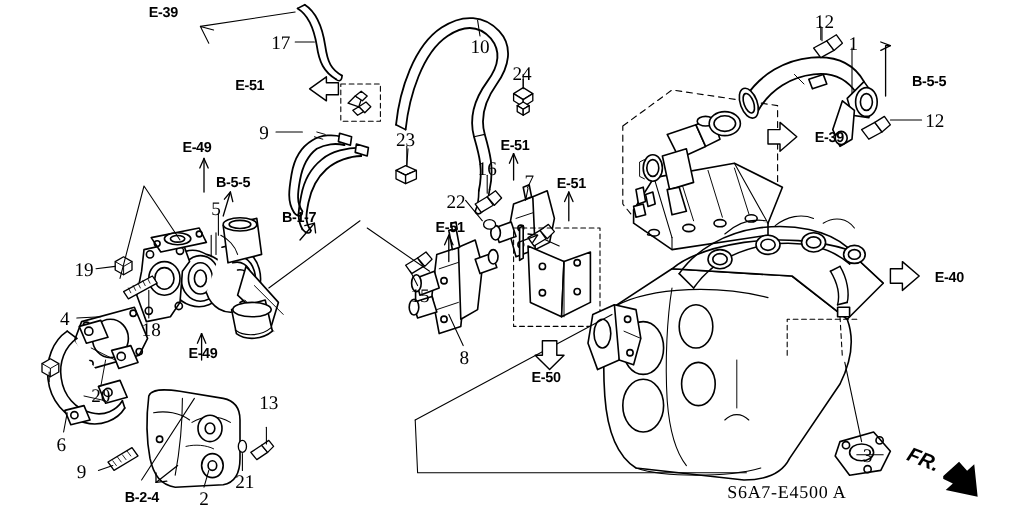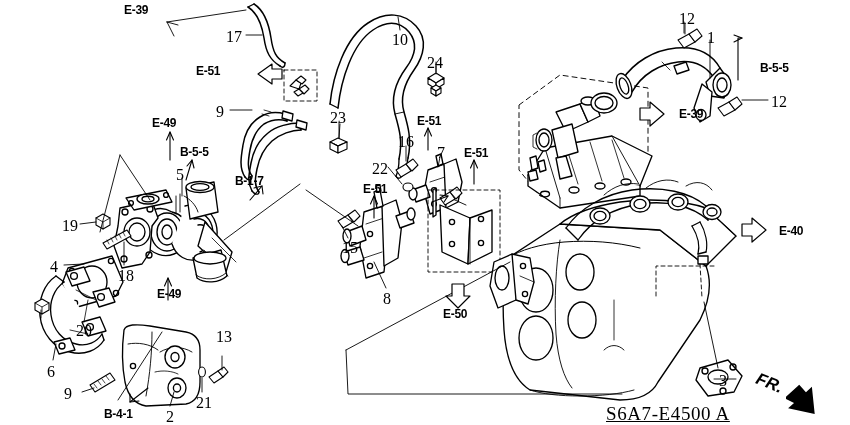--- a/index.html
+++ b/index.html
@@ -27,23 +27,22 @@
     font-size:12px;
     letter-spacing:-0.3px;
   }
   .num{            
     font-family:"Liberation Serif", serif;
     font-weight:normal;
     font-size:16px;
   }
   .code{
     font-family:"Liberation Serif", serif;
-    font-size:19px;
+    font-size:15px;
     letter-spacing:0.6px;
-    text-decoration:underline;
   }
   .fr{
     font-family:"Liberation Sans", sans-serif;
     font-weight:bold;
     font-style:italic;
     font-size:17px;
   }
 </style>
 </head>
 <body>
@@ -483,21 +482,21 @@
   <div class="lbl ref" style="left:124px;top:4px;">E-39</div>
   <div class="lbl ref" style="left:196px;top:65px;">E-51</div>
   <div class="lbl ref" style="left:152px;top:117px;">E-49</div>
   <div class="lbl ref" style="left:180px;top:146px;">B-5-5</div>
   <div class="lbl ref" style="left:235px;top:175px;">B-1-7</div>
   <div class="lbl ref" style="left:363px;top:183px;">E-51</div>
   <div class="lbl ref" style="left:464px;top:147px;">E-51</div>
   <div class="lbl ref" style="left:417px;top:115px;">E-51</div>
   <div class="lbl ref" style="left:157px;top:288px;">E-49</div>
   <div class="lbl ref" style="left:443px;top:308px;">E-50</div>
-  <div class="lbl ref" style="left:104px;top:408px;">B-4-1</div>
+  <div class="lbl ref" style="left:104px;top:408px;">B-2-4</div>
   <div class="lbl ref" style="left:760px;top:62px;">B-5-5</div>
   <div class="lbl ref" style="left:679px;top:108px;">E-39</div>
   <div class="lbl ref" style="left:779px;top:225px;">E-40</div>
 
   <div class="lbl num" style="left:226px;top:29px;">17</div>
   <div class="lbl num" style="left:392px;top:4px;margin-top:28px;">10</div>
   <div class="lbl num" style="left:427px;top:55px;">24</div>
   <div class="lbl num" style="left:679px;top:11px;">12</div>
   <div class="lbl num" style="left:707px;top:30px;">1</div>
   <div class="lbl num" style="left:771px;top:94px;">12</div>

